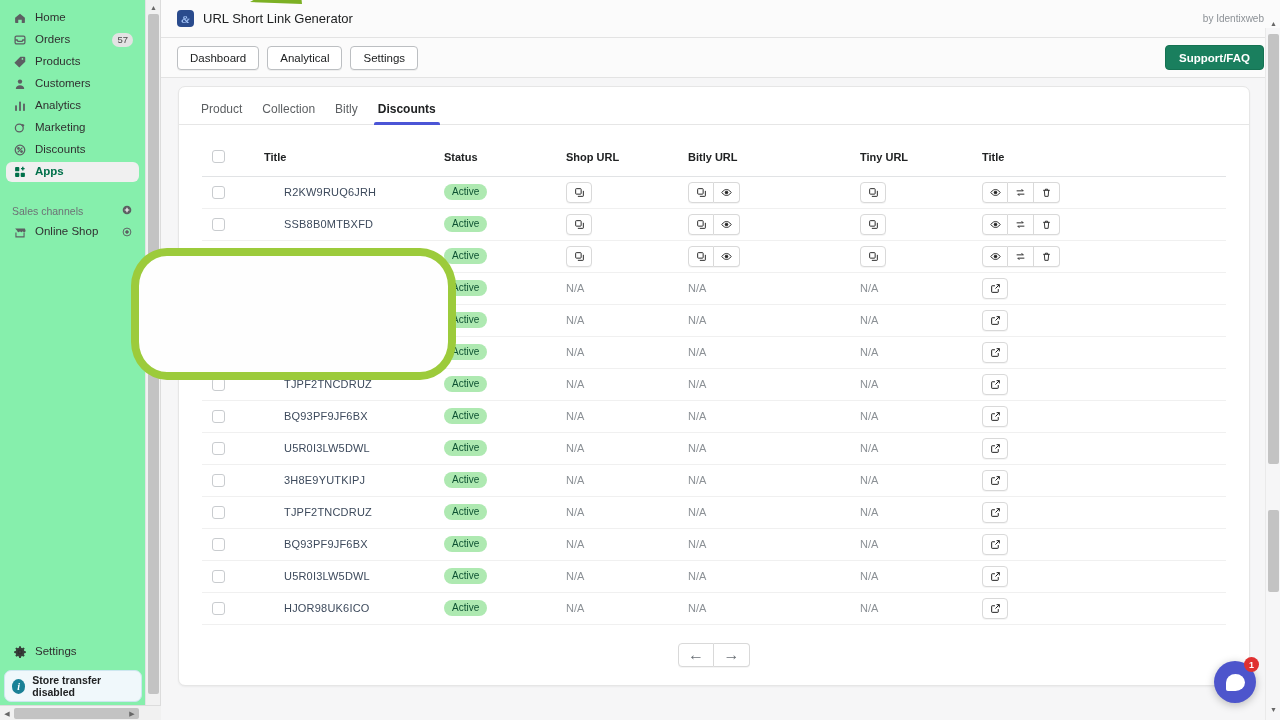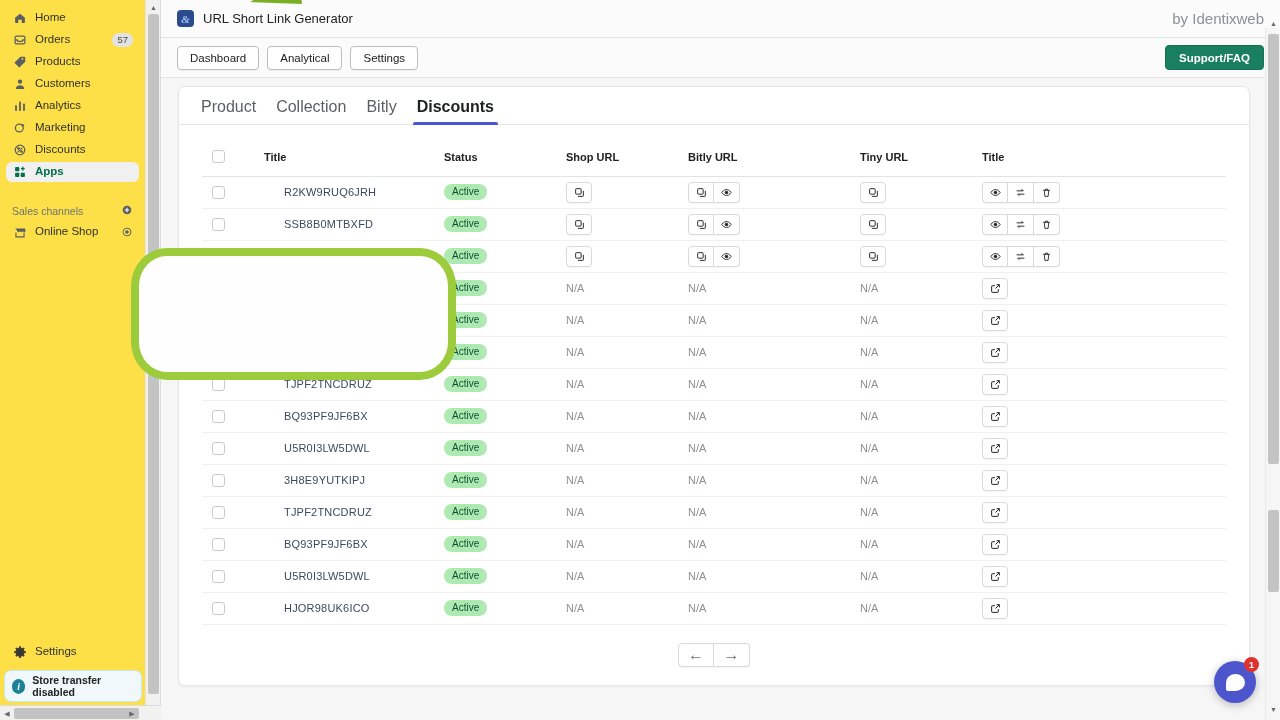--- a/index.html
+++ b/index.html
@@ -7,21 +7,21 @@
     width: 1280px; height: 720px;
     font-family: "Liberation Sans", sans-serif;
     background: #ffffff;
     overflow: hidden;
   }
   body { position: relative; }
 
   
   #sidebar {
     position: absolute; left: 0; top: 0; width: 146px; height: 720px;
-    background: #fde047;
+    background: #86efac;
     border-right: 1px solid #e1e3e5;
     font-size: 11.5px;
     color: #303030;
     overflow: hidden;
   }
   .nav-list { padding-top: 8px; }
   .nav-item {
     display: flex; align-items: center;
     height: 20px; margin: 0 6px 0 6px;
     padding: 0 6px; border-radius: 6px;
@@ -103,21 +103,21 @@
     display: flex; align-items: center; padding: 0 16px;
   }
   #app-icon {
     width: 17px; height: 17px; border-radius: 4px; background: #2a4b8d;
     display: flex; align-items: center; justify-content: center;
     color: #9fc0f5; font-size: 11px; font-weight: 700; font-style: italic;
     margin-right: 9px; flex: 0 0 17px;
     font-family: "Liberation Serif", serif;
   }
   #app-title { font-size: 13px; color: #202223; }
-  #app-by { margin-left: auto; font-size: 15px; color: #8c9196; padding-left: 39px; }
+  #app-by { margin-left: auto; font-size: 10px; color: #8c9196; padding-left: 39px; }
 
   #app-toolbar {
     height: 40px; background: #fbfbfb; border-bottom: 1px solid #e3e3e3;
     display: flex; align-items: center; padding: 0 16px;
   }
   .tb-btn {
     height: 24px; padding: 0 12px; margin-right: 8px;
     background: #fff; border: 1px solid #bcbfc2; border-radius: 4px;
     font-size: 11.5px; color: #202223; font-weight: 500;
     display: flex; align-items: center; cursor: pointer;
@@ -135,21 +135,21 @@
     position: absolute; left: 17px; top: 86px; width: 1072px;
     background: #fff; border: 1px solid #e6e6e6; border-radius: 7px;
     box-shadow: 0 1px 2px rgba(0,0,0,0.05);
     height: 600px; overflow: hidden;
   }
   #tabs {
     display: flex; align-items: flex-end; height: 38px;
     border-bottom: 1px solid #e6e6e6; padding: 0 12px;
   }
   .tab {
-    font-size: 16px; color: #5c5f62; padding: 0 10px 9px 10px;
+    font-size: 12px; color: #5c5f62; padding: 0 10px 9px 10px;
     cursor: pointer; position: relative; line-height: 1;
   }
   .tab.sel { color: #202223; font-weight: 600; }
   .tab.sel::after {
     content: ""; position: absolute; left: 6px; right: 6px; bottom: -1px;
     height: 3px; background: #4b55d6; border-radius: 2px 2px 0 0;
   }
 
   
   #table-wrap { padding: 21px 23px 0 23px; }

